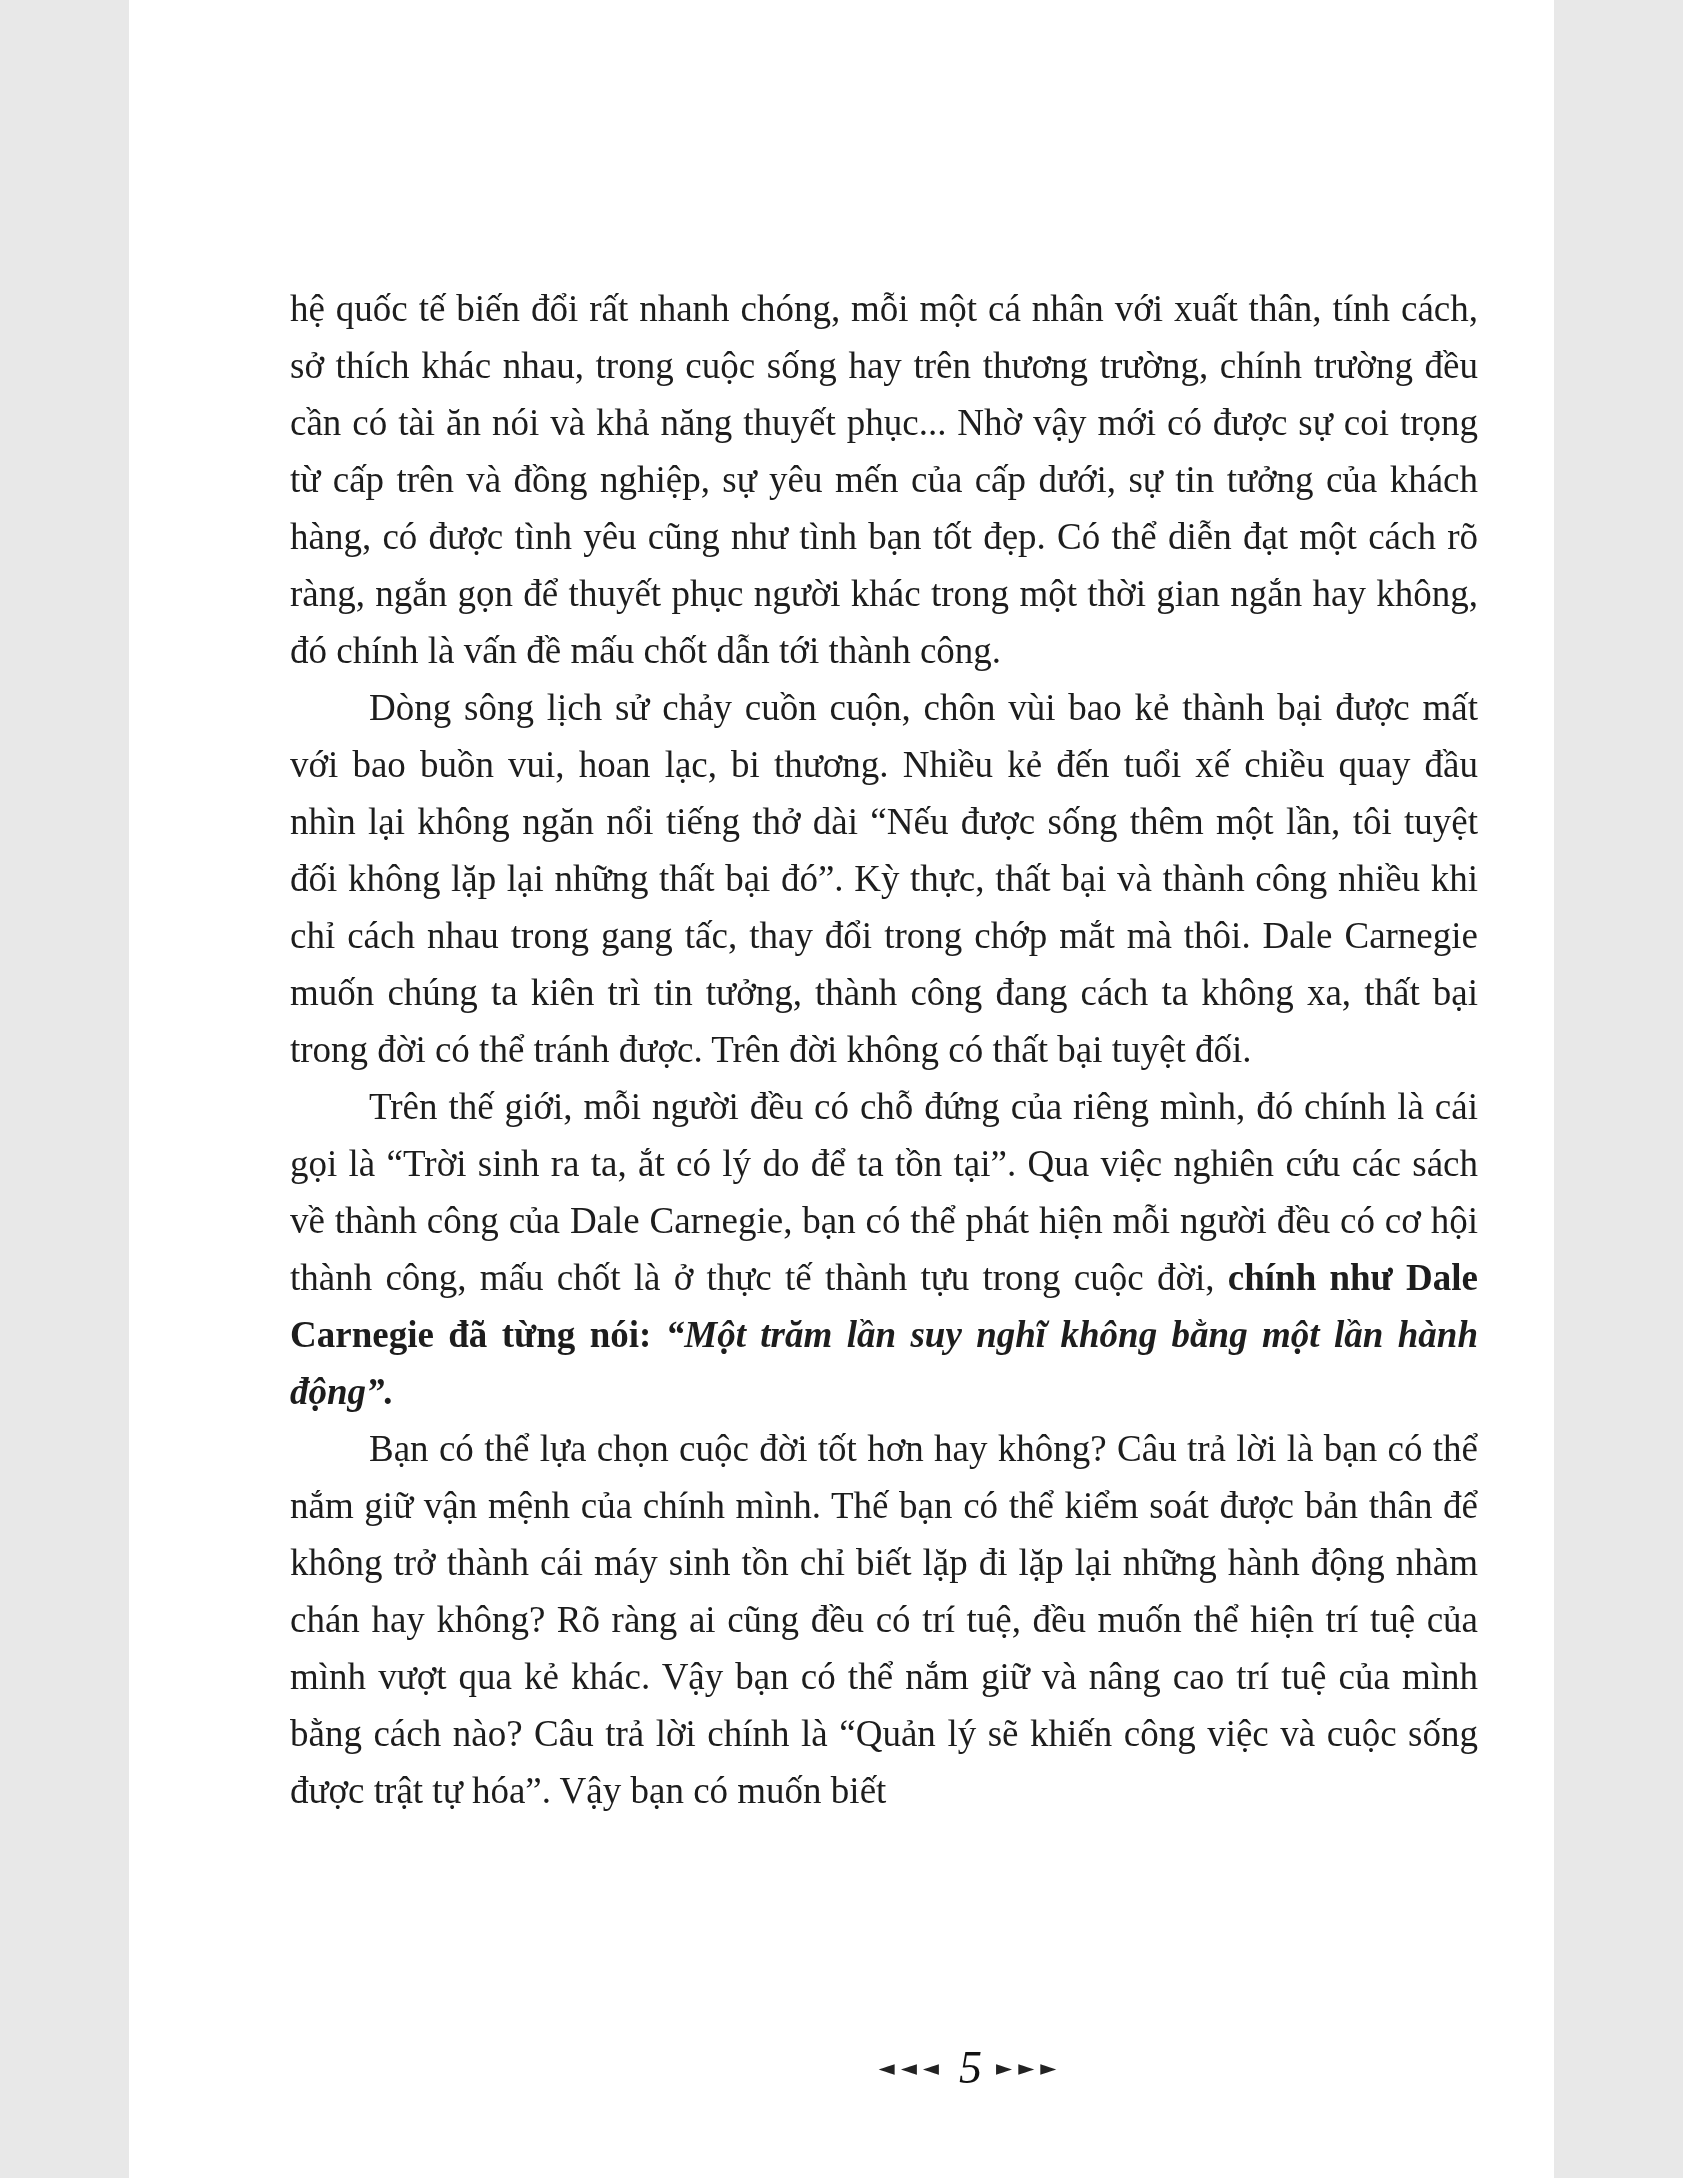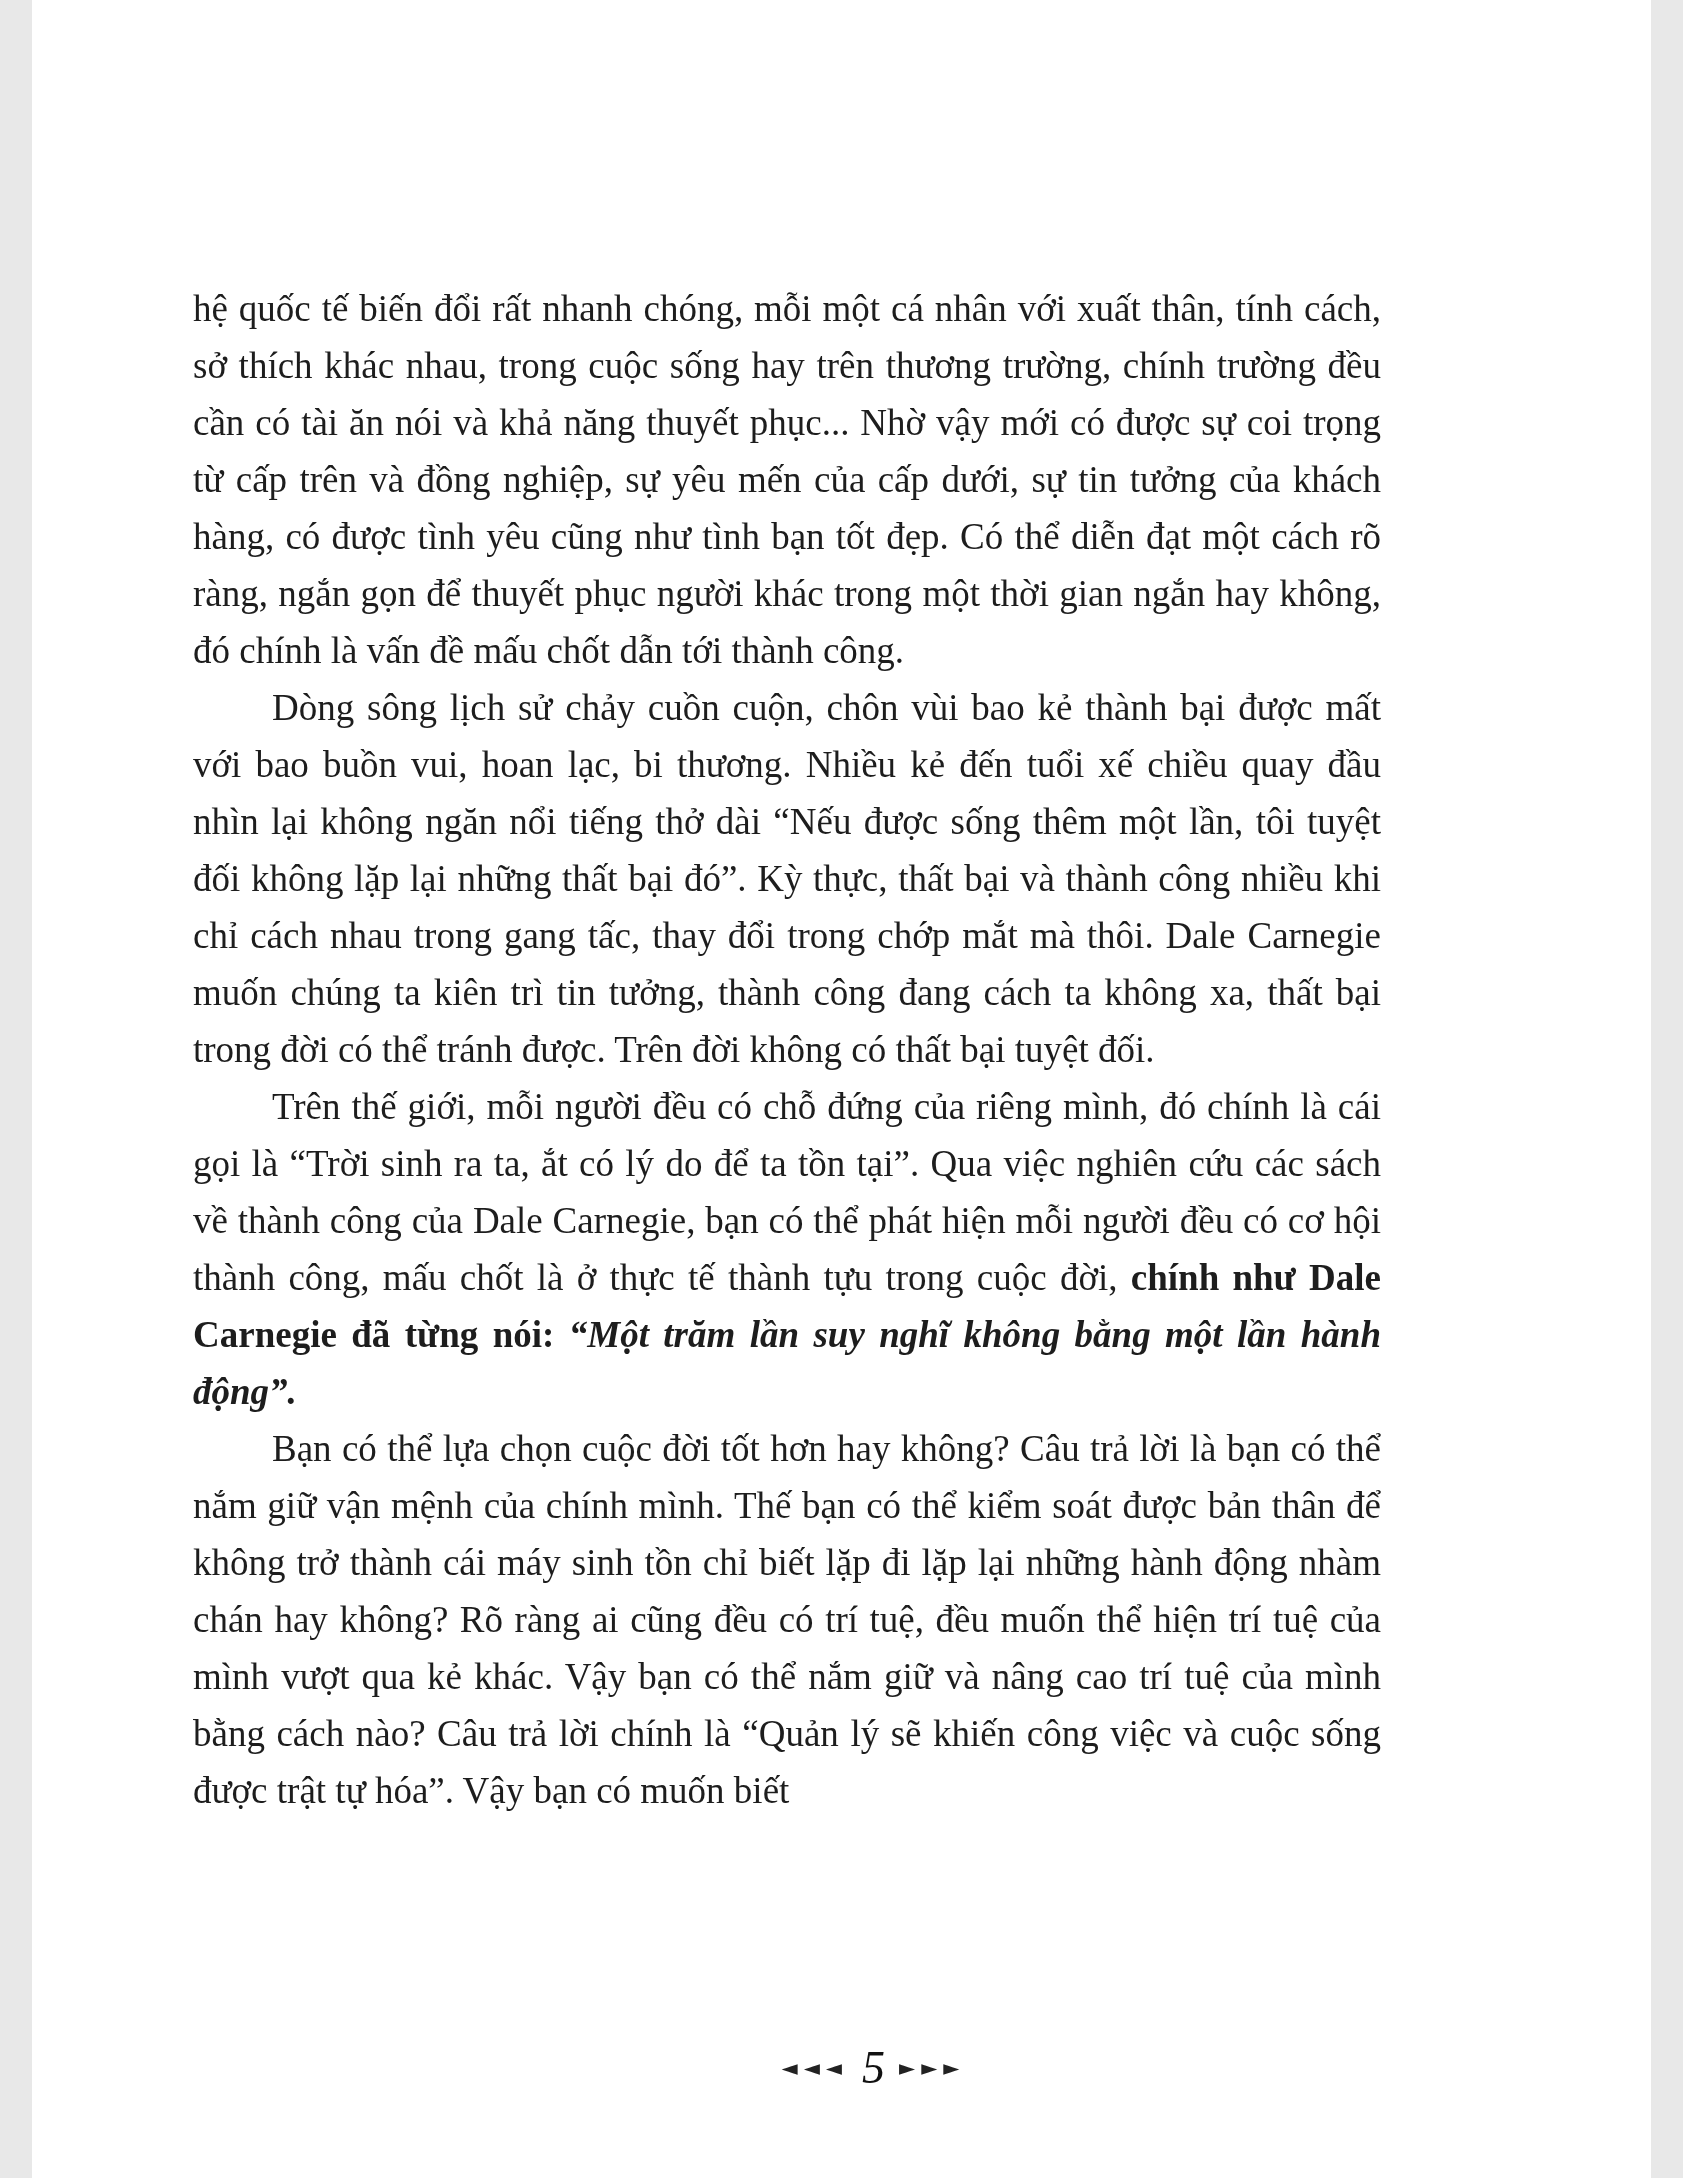--- a/index.html
+++ b/index.html
@@ -2,21 +2,21 @@
 <html><head>
 <meta charset="utf-8">
 <style>
   html, body {
     margin: 0;
     padding: 0;
     background: #e8e8e8;
   }
   .page {
     position: relative;
-    width: 1619px;
+    width: 1425px;
     height: 2178px;
     background: #ffffff;
     margin: 0 auto;
     overflow: hidden;
     font-family: "Liberation Serif", "DejaVu Serif", serif;
   }
   .text-block {
     position: absolute;
     left: 161px;
     top: 280px;

